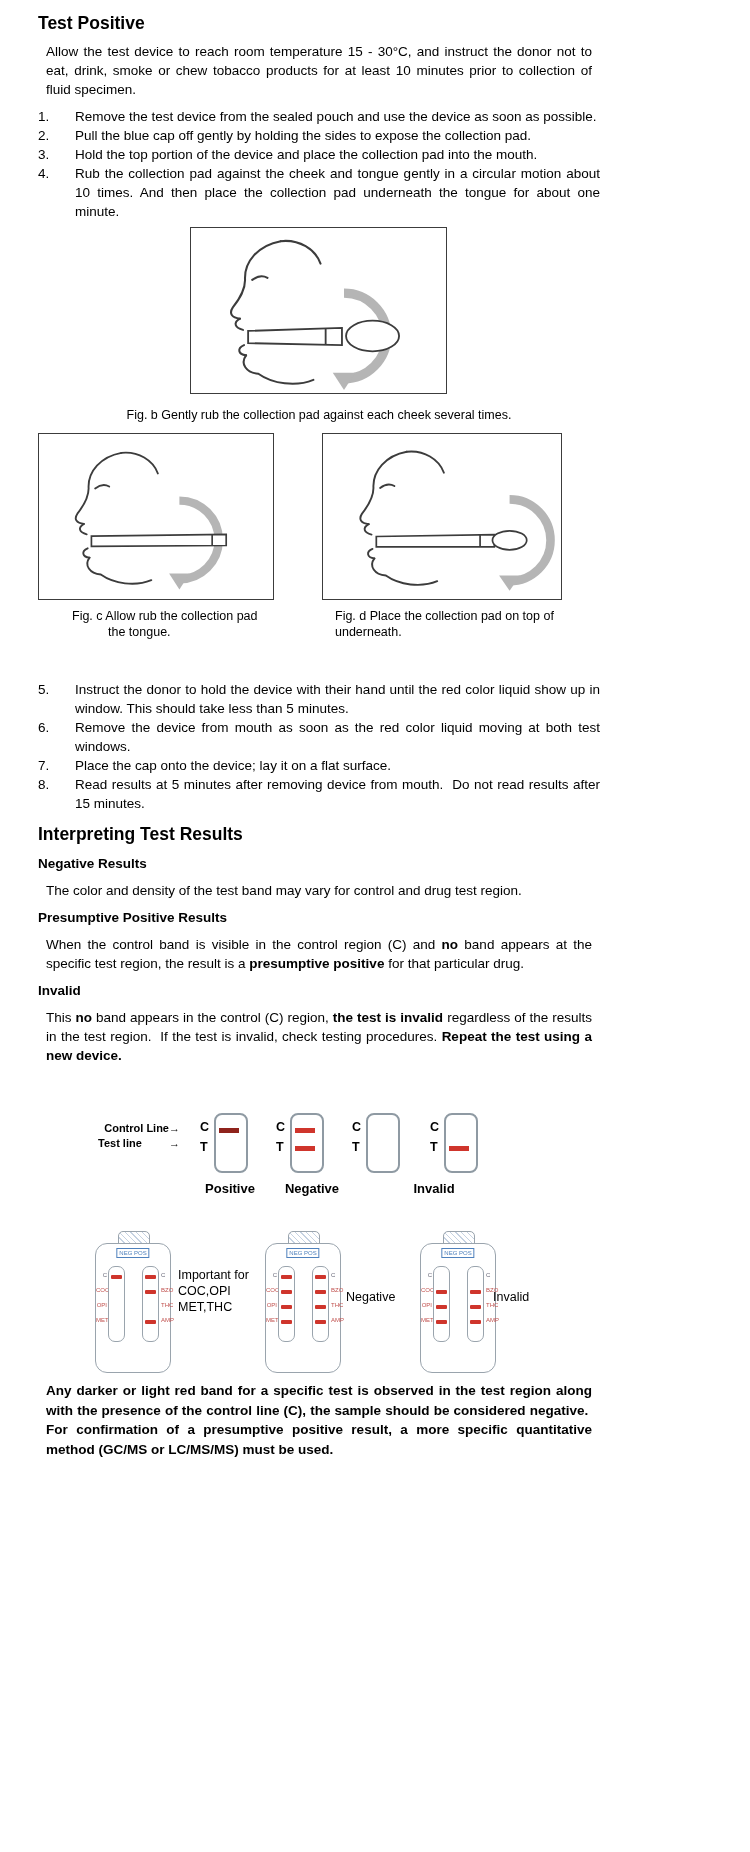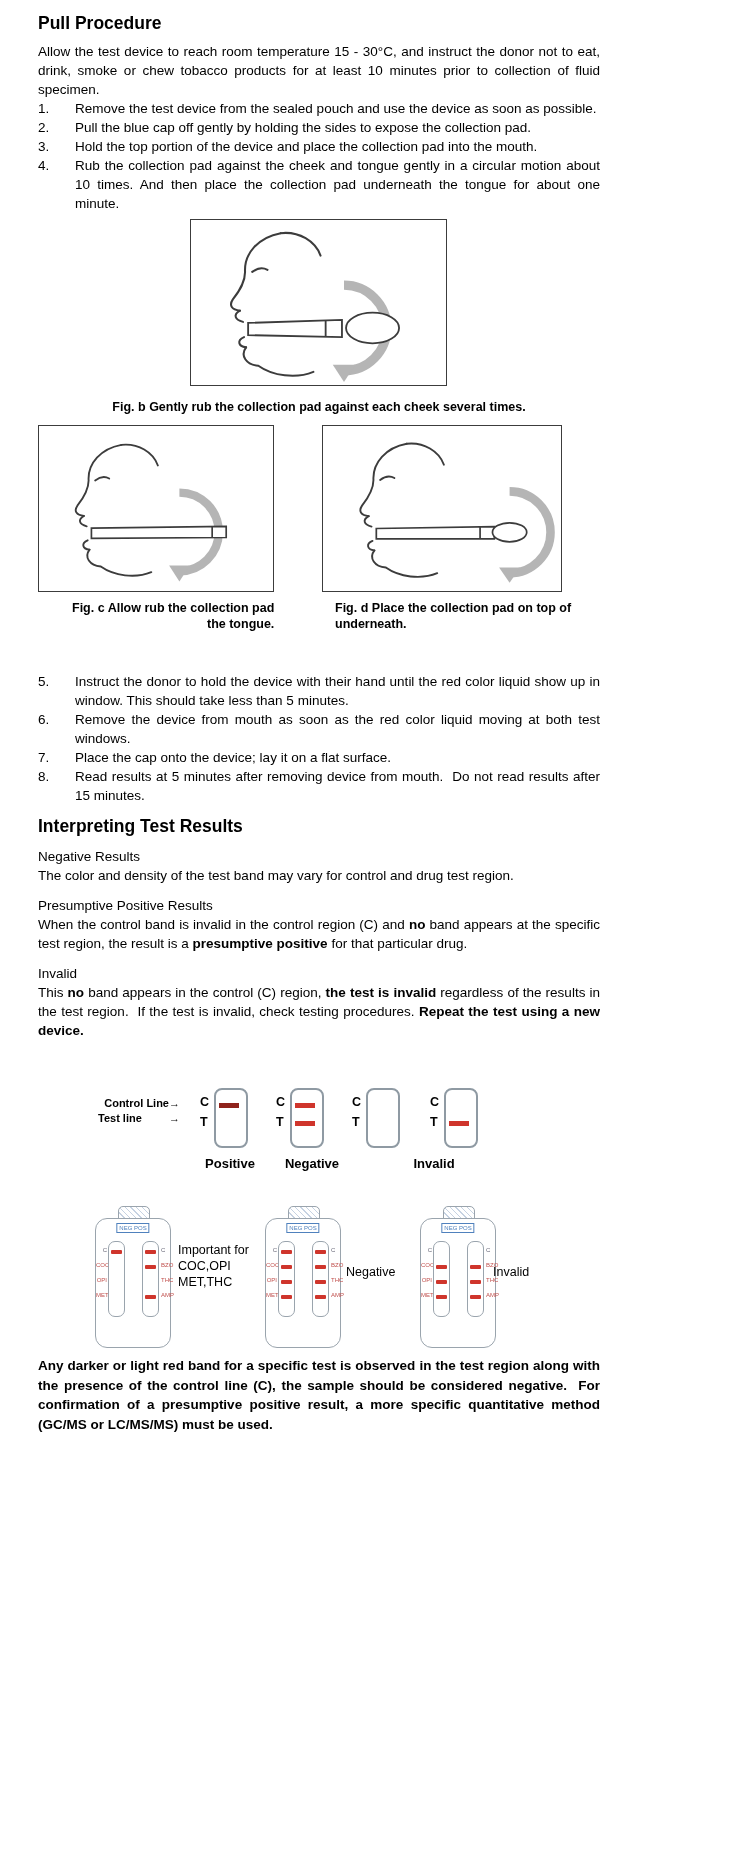--- a/index.html
+++ b/index.html
@@ -3,37 +3,37 @@
 <meta charset="utf-8">
 <style>
   html,body{margin:0;padding:0;}
   body{
     width:750px;height:1852px;background:#ffffff;color:#000;
     font-family:"Liberation Sans",sans-serif;position:relative;overflow:hidden;
   }
   .content{width:562px;margin-left:38px;padding-top:14px;font-size:13.5px;line-height:19px;}
   .doc-title{font-size:17.5px;font-weight:bold;margin:0 0 9px 0;}
   .h2{font-size:17.5px;font-weight:bold;margin:12px 0 10px 0;}
-  p{margin:0;}
+  p{margin:8px;}
   .just{text-align:justify;}
   .step{display:flex;text-align:justify;}
   .step .num{flex:0 0 37px;}
   .step .txt{flex:1;}
-  .subhead{font-weight:normal;margin-top:11px;}
+  .subhead{font-weight:bold;margin-top:4px;}
 
   
   .figb-wrap{margin:6px 0 0 152px;width:255px;height:165px;border:1px solid #3c3c3c;}
-  .figcap{font-weight:bold;font-size:12.5px;line-height:16px;}
+  .figcap{font-weight:normal;font-size:12.5px;line-height:16px;}
   .figb-cap{margin-top:13px;text-align:center;}
   .figrow{margin-top:10px;display:flex;}
   .figc-box{width:234px;height:165px;border:1px solid #3c3c3c;}
   .figd-box{width:238px;height:165px;border:1px solid #3c3c3c;margin-left:48px;}
   .caprow{position:relative;height:34px;margin-top:8px;}
   .capc{position:absolute;left:34px;top:0;}
-  .capc .l2{margin-left:36px;text-align:right;}
+  .capc .l2{margin-left:36px;}
   .capd{position:absolute;left:297px;top:0;}
   .steps2{margin-top:38px;}
   .face-svg{width:100%;height:100%;display:block;}
 
   
   .strip-section{position:relative;height:92px;margin-top:48px;}
   .legend-row{position:absolute;left:60px;display:flex;width:82px;justify-content:space-between;
     font-weight:bold;font-size:11px;line-height:14px;}
   .legend-row.ctl{top:8px;justify-content:flex-end;}
   .legend-row.tst{top:23px;}
@@ -82,21 +82,21 @@
       <path d="M60,50 q8,-6 15,-2"></path>
       <path d="M48,88 C41,92 43,97 51,99"></path>
       <path d="M52,114 C45,117 46,123 54,124"></path>
       <path d="M54,124 C48,132 54,141 66,142 C80,152 103,155 120,148"></path>
     </g>
   </defs>
 </svg>
 
 <div class="content">
 
-  <h1 class="doc-title">Pull Procedure</h1>
+  <h1 class="doc-title">Test Positive</h1>
 
   <p class="just">Allow the test device to reach room temperature 15 - 30°C, and instruct the donor not to eat, drink, smoke or chew tobacco products for at least 10 minutes prior to collection of fluid specimen.</p>
 
   <div class="steps-block">
     <div class="step">
       <span class="num">1.</span>
       <span class="txt">Remove the test device from the sealed pouch and use the device as soon as possible.</span>
     </div>
     <div class="step">
       <span class="num">2.</span>
@@ -180,21 +180,21 @@
       <span class="txt">Read results at 5 minutes after removing device from mouth.&nbsp; Do not read results after 15 minutes.</span>
     </div>
   </div>
 
   <h2 class="h2">Interpreting Test Results</h2>
 
   <div class="subhead">Negative Results</div>
   <p class="just">The color and density of the test band may vary for control and drug test region.</p>
 
   <div class="subhead">Presumptive Positive Results</div>
-  <p class="just"><span>When the control band is invalid in the control region (C) and </span><b>no</b><span> band appears at the specific test region, the result is a </span><b>presumptive positive</b><span> for that particular drug.</span></p>
+  <p class="just"><span>When the control band is visible in the control region (C) and </span><b>no</b><span> band appears at the specific test region, the result is a </span><b>presumptive positive</b><span> for that particular drug.</span></p>
 
   <div class="subhead">Invalid</div>
   <p class="just"><span>This </span><b>no</b><span> band appears in the control (C) region, </span><b>the test is invalid</b><span> regardless of the results in the test region.&nbsp; If the test is invalid, check testing procedures. </span><b>Repeat the test using a new device.</b></p>
 
   <div class="strip-section">
     <div class="legend-row ctl">
       <span>Control Line</span>
       <span>→</span>
     </div>
     <div class="legend-row tst">

